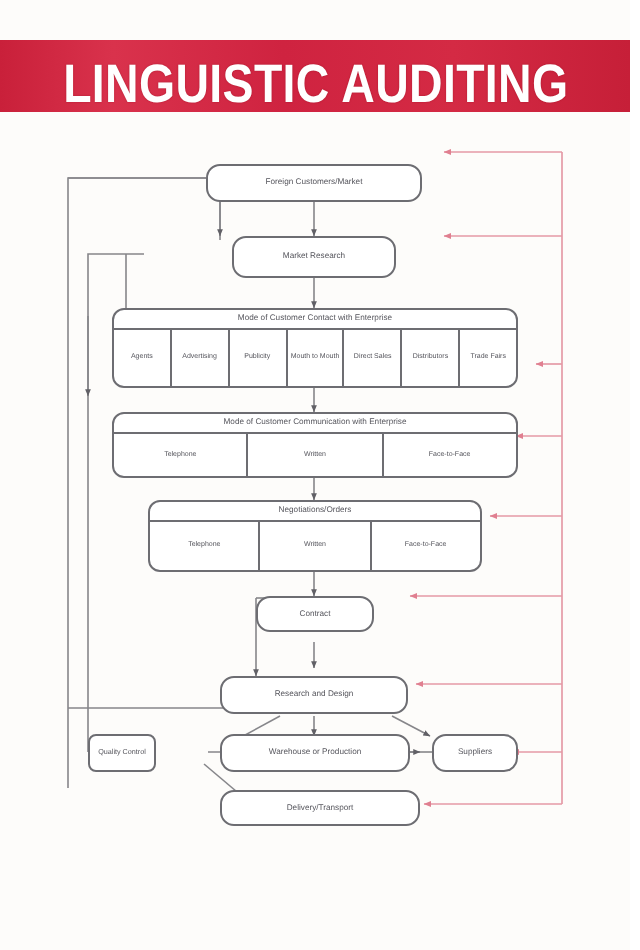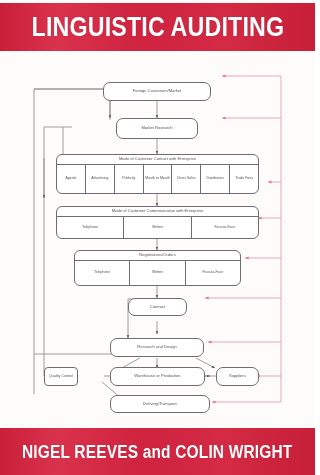--- a/index.html
+++ b/index.html
@@ -21,21 +21,21 @@
     position: absolute;
     left: 0;
     width: 315px;
     background: #d2233c;
     background-image: linear-gradient(90deg,#c9203a 0%,#d9324c 18%,#cf2340 45%,#d42a44 72%,#c61f38 100%);
     display: flex;
     align-items: center;
     justify-content: center;
     box-sizing: border-box;
   }
-  #title-banner { top: 3px; height: 48px; }
+  #title-banner { top: 20px; height: 36px; align-items: flex-end; }
   #author-banner { top: 428px; height: 47px; }
 
   .banner-text {
     color: #ffffff;
     font-weight: bold;
     letter-spacing: 0.2px;
     text-align: center;
     line-height: 1;
     white-space: nowrap;
     transform: scaleX(0.86);
@@ -261,17 +261,14 @@
     <div class="nodebox" style="left:216px; top:309px; width:43px; height:19px;">
       <span>Suppliers</span>
     </div>
 
     <div class="nodebox" style="left:110px; top:337px; width:100px; height:18px;">
       <span>Delivery/Transport</span>
     </div>
 
   </div>
 
-  <div class="banner" id="author-banner">
-    <div class="banner-text" id="author-text">NIGEL REEVES and COLIN WRIGHT</div>
-  </div>
 
 </div>
 
 </body></html>

